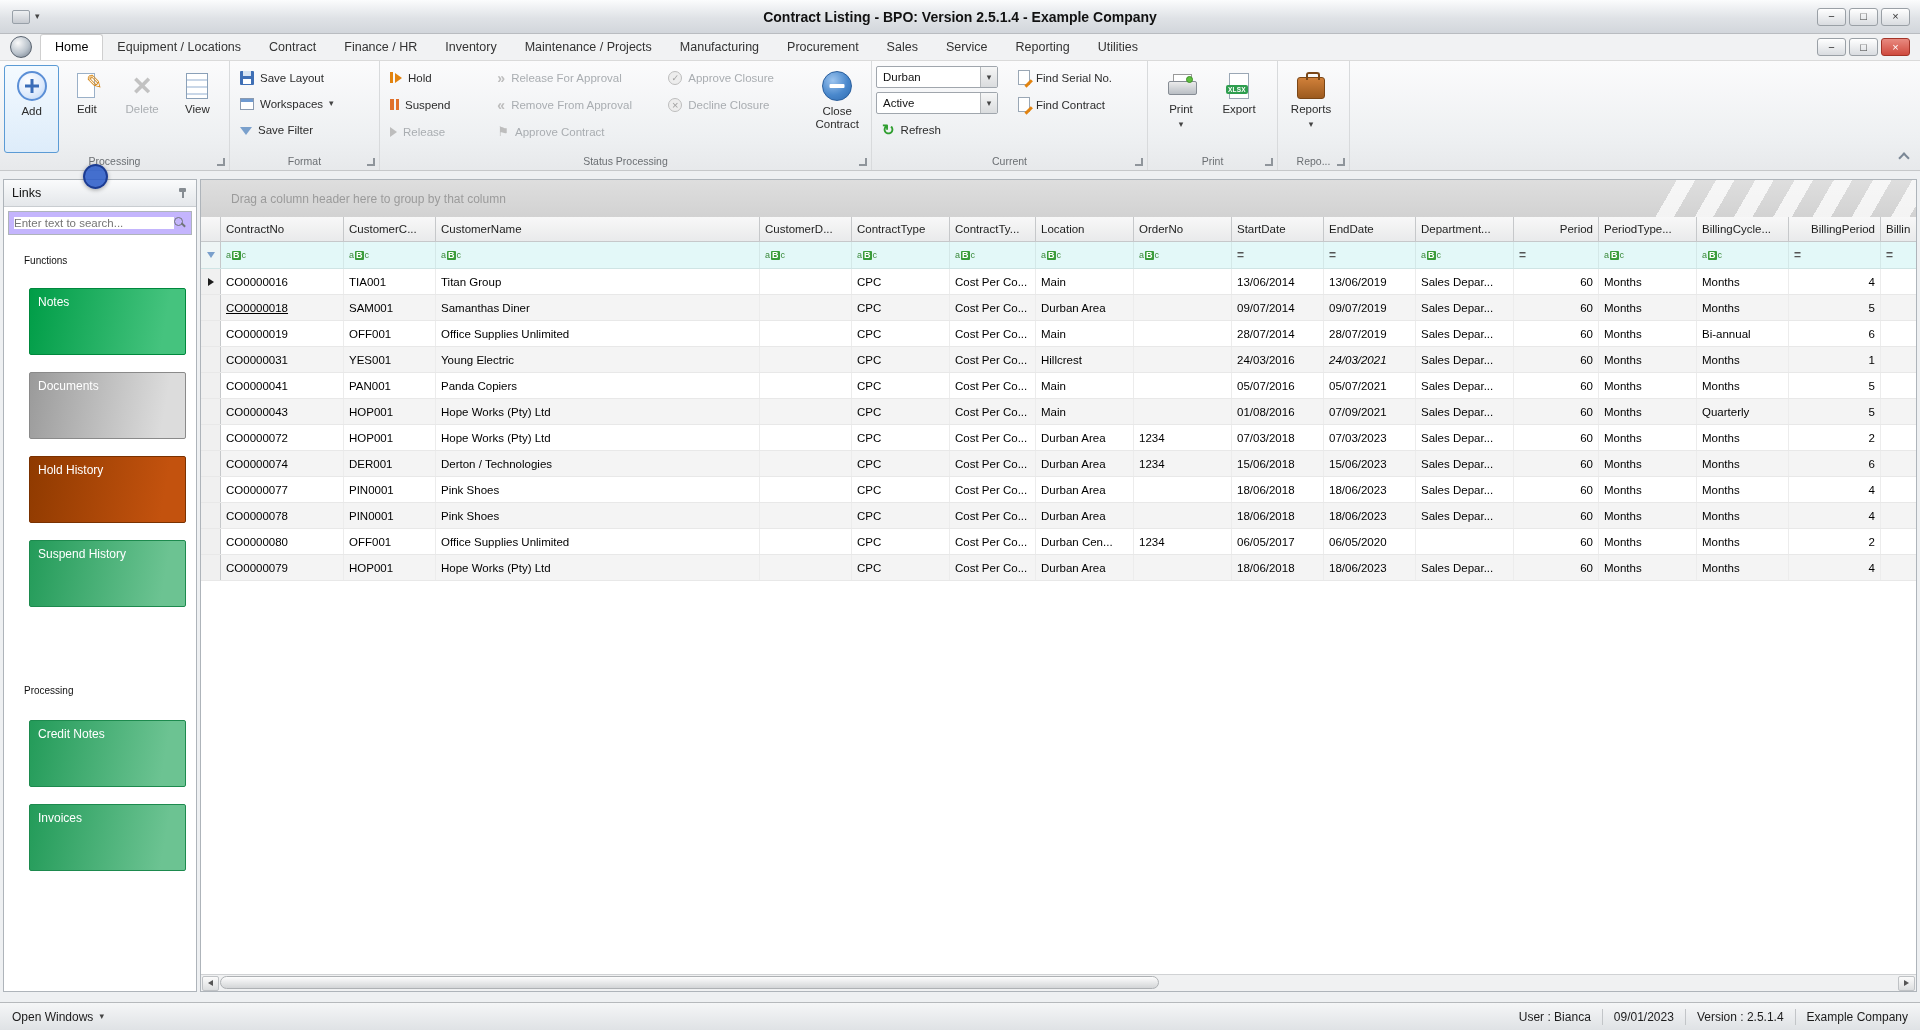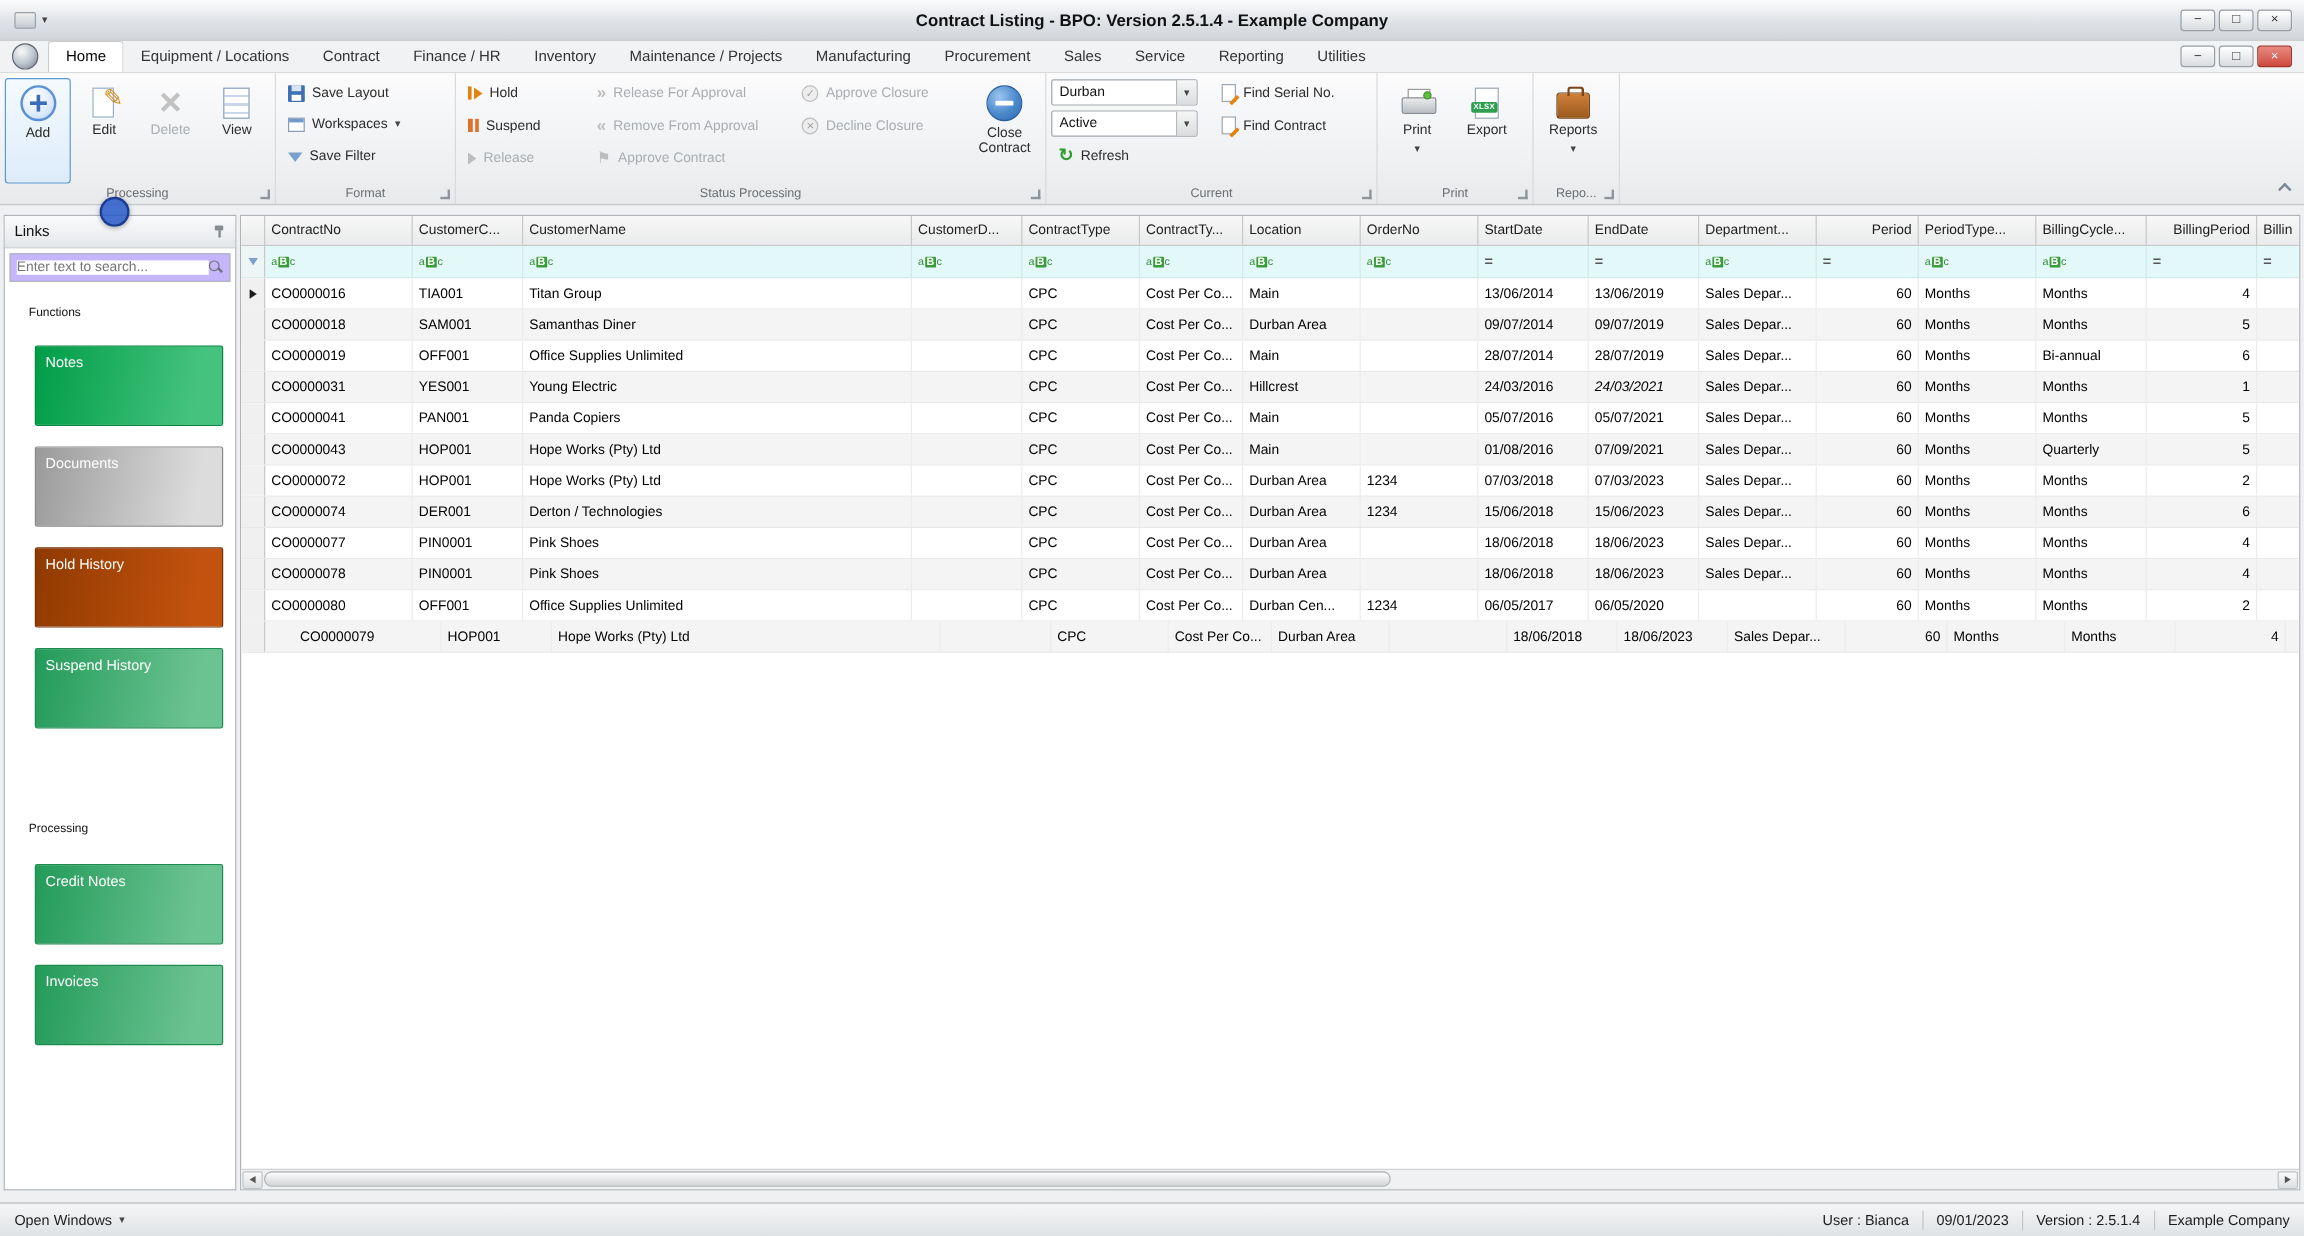--- a/index.html
+++ b/index.html
@@ -367,20 +367,23 @@
         <div class="side-btn sb-green2">Suspend History</div>
       </div>
     <div class="side-heading proc-heading">Processing</div>
     <div class="side-list">
         <div class="side-btn sb-green2">Credit Notes</div>
         <div class="side-btn sb-green2">Invoices</div>
       </div>
   </div>
 
   <div class="gridpanel">
+    <div class="groupbar">
+        <span>Drag a column header here to group by that column</span>
+      </div>
     <div class="ghead">
         <div class="gind-h"></div>
         <div class="gh" style="width: 123px;">ContractNo</div>
         <div class="gh" style="width: 92px;">CustomerC...</div>
         <div class="gh" style="width: 324px;">CustomerName</div>
         <div class="gh" style="width: 92px;">CustomerD...</div>
         <div class="gh" style="width: 98px;">ContractType</div>
         <div class="gh" style="width: 86px;">ContractTy...</div>
         <div class="gh" style="width: 98px;">Location</div>
         <div class="gh" style="width: 98px;">OrderNo</div>
@@ -507,21 +510,21 @@
           <div class="gc" style="width: 92px;">13/06/2019</div>
           <div class="gc" style="width: 98px;">Sales Depar...</div>
           <div class="gc right" style="width: 85px;">60</div>
           <div class="gc" style="width: 98px;">Months</div>
           <div class="gc" style="width: 92px;">Months</div>
           <div class="gc right" style="width: 92px;">4</div>
           <div class="gc" style="width: 60px; flex: 1 0 60px;"></div>
         </div>
         <div class="gr alt">
           <div class="gind"></div>
-          <div class="gc" style="width: 123px;">CO0000018</div>
+          <div class="gc" style="width: 123px; text-decoration: underline;">CO0000018</div>
           <div class="gc" style="width: 92px;">SAM001</div>
           <div class="gc" style="width: 324px;">Samanthas Diner</div>
           <div class="gc" style="width: 92px;"></div>
           <div class="gc" style="width: 98px;">CPC</div>
           <div class="gc" style="width: 86px;">Cost Per Co...</div>
           <div class="gc" style="width: 98px;">Durban Area</div>
           <div class="gc" style="width: 98px;"></div>
           <div class="gc" style="width: 92px;">09/07/2014</div>
           <div class="gc" style="width: 92px;">09/07/2019</div>
           <div class="gc" style="width: 98px;">Sales Depar...</div>
@@ -697,21 +700,21 @@
           <div class="gc" style="width: 92px;">06/05/2020</div>
           <div class="gc" style="width: 98px;"></div>
           <div class="gc right" style="width: 85px;">60</div>
           <div class="gc" style="width: 98px;">Months</div>
           <div class="gc" style="width: 92px;">Months</div>
           <div class="gc right" style="width: 92px;">2</div>
           <div class="gc" style="width: 60px; flex: 1 0 60px;"></div>
         </div>
         <div class="gr alt">
           <div class="gind"></div>
-          <div class="gc" style="width: 123px; margin-left: 24px;">CO0000079</div>
+          <div class="gc" style="width: 123px;">CO0000079</div>
           <div class="gc" style="width: 92px;">HOP001</div>
           <div class="gc" style="width: 324px;">Hope Works (Pty) Ltd</div>
           <div class="gc" style="width: 92px;"></div>
           <div class="gc" style="width: 98px;">CPC</div>
           <div class="gc" style="width: 86px;">Cost Per Co...</div>
           <div class="gc" style="width: 98px;">Durban Area</div>
           <div class="gc" style="width: 98px;"></div>
           <div class="gc" style="width: 92px;">18/06/2018</div>
           <div class="gc" style="width: 92px;">18/06/2023</div>
           <div class="gc" style="width: 98px;">Sales Depar...</div>

